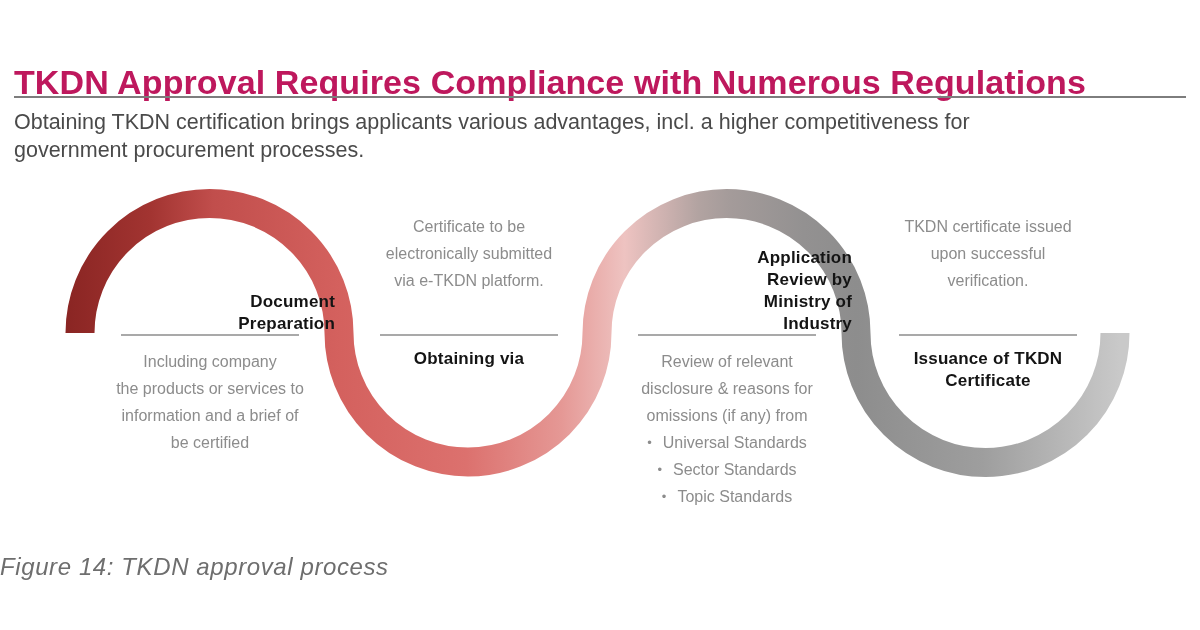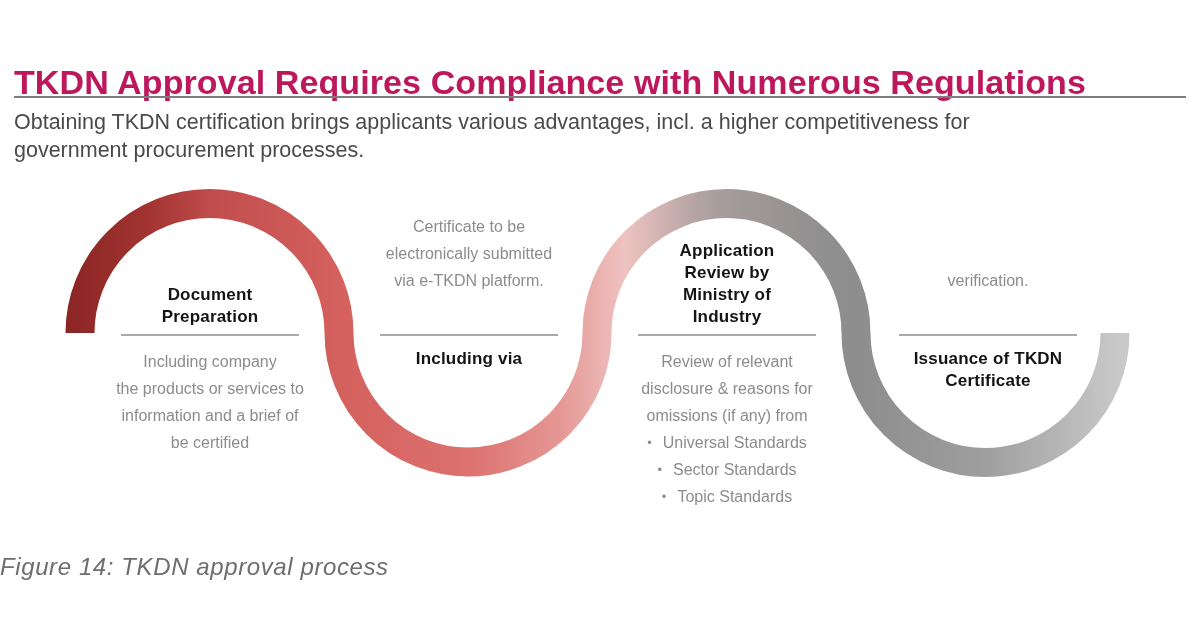--- a/index.html
+++ b/index.html
@@ -18,21 +18,21 @@
     background:#7d7d7d;
   }
   .subtitle {
     position:absolute; left:14px; top:108px; width:1172px;
     font-size:21.5px; line-height:28px; color:#4a4a4a;
   }
   .ribbon-svg { position:absolute; left:0; top:0; pointer-events:none; }
 
   .col { position:absolute; width:250px; text-align:center; }
   .col-1 { left:85px; }  .col-2 { left:344px; }  .col-3 { left:602px; }  .col-4 { left:863px; }
-  .anchor-title { bottom:302px; }
+  .anchor-title { bottom:295px;text-align:right; }
   .anchor-desc  { bottom:336px; }
   .below { top:348px; }
 
   .step-title { font-size:17px; font-weight:700; color:#141414; line-height:22px; letter-spacing:0.2px; }
   .step-desc  { font-size:16px; font-weight:400; color:#8c8c8c; line-height:27px; }
 
   .step-divider {
     position:absolute; top:334px; width:178px; height:2px; background:#a9a9a9;
   }
   .div-1 { left:121px; } .div-2 { left:380px; } .div-3 { left:638px; } .div-4 { left:899px; }
@@ -100,21 +100,21 @@
 <div class="col col-2 anchor-desc">
   <div class="step-desc">
     <div>Certificate to be</div>
     <div>electronically submitted</div>
     <div>via e-TKDN platform.</div>
   </div>
 </div>
 <div class="step-divider div-2"></div>
 <div class="col col-2 below">
   <div class="step-title">
-    <div>Including via</div>
+    <div>Obtaining via</div>
   </div>
 </div>
 
 <div class="col col-3 anchor-title">
   <div class="step-title">
     <div>Application</div>
     <div>Review by</div>
     <div>Ministry of</div>
     <div>Industry</div>
   </div>
@@ -132,20 +132,22 @@
   <div class="bullet-row">
     <span class="bullet-dot">•</span><span>Sector Standards</span>
   </div>
   <div class="bullet-row">
     <span class="bullet-dot">•</span><span>Topic Standards</span>
   </div>
 </div>
 
 <div class="col col-4 anchor-desc">
   <div class="step-desc">
+    <div>TKDN certificate issued</div>
+    <div>upon successful</div>
     <div>verification.</div>
   </div>
 </div>
 <div class="step-divider div-4"></div>
 <div class="col col-4 below">
   <div class="step-title">
     <div>Issuance of TKDN</div>
     <div>Certificate</div>
   </div>
 </div>

